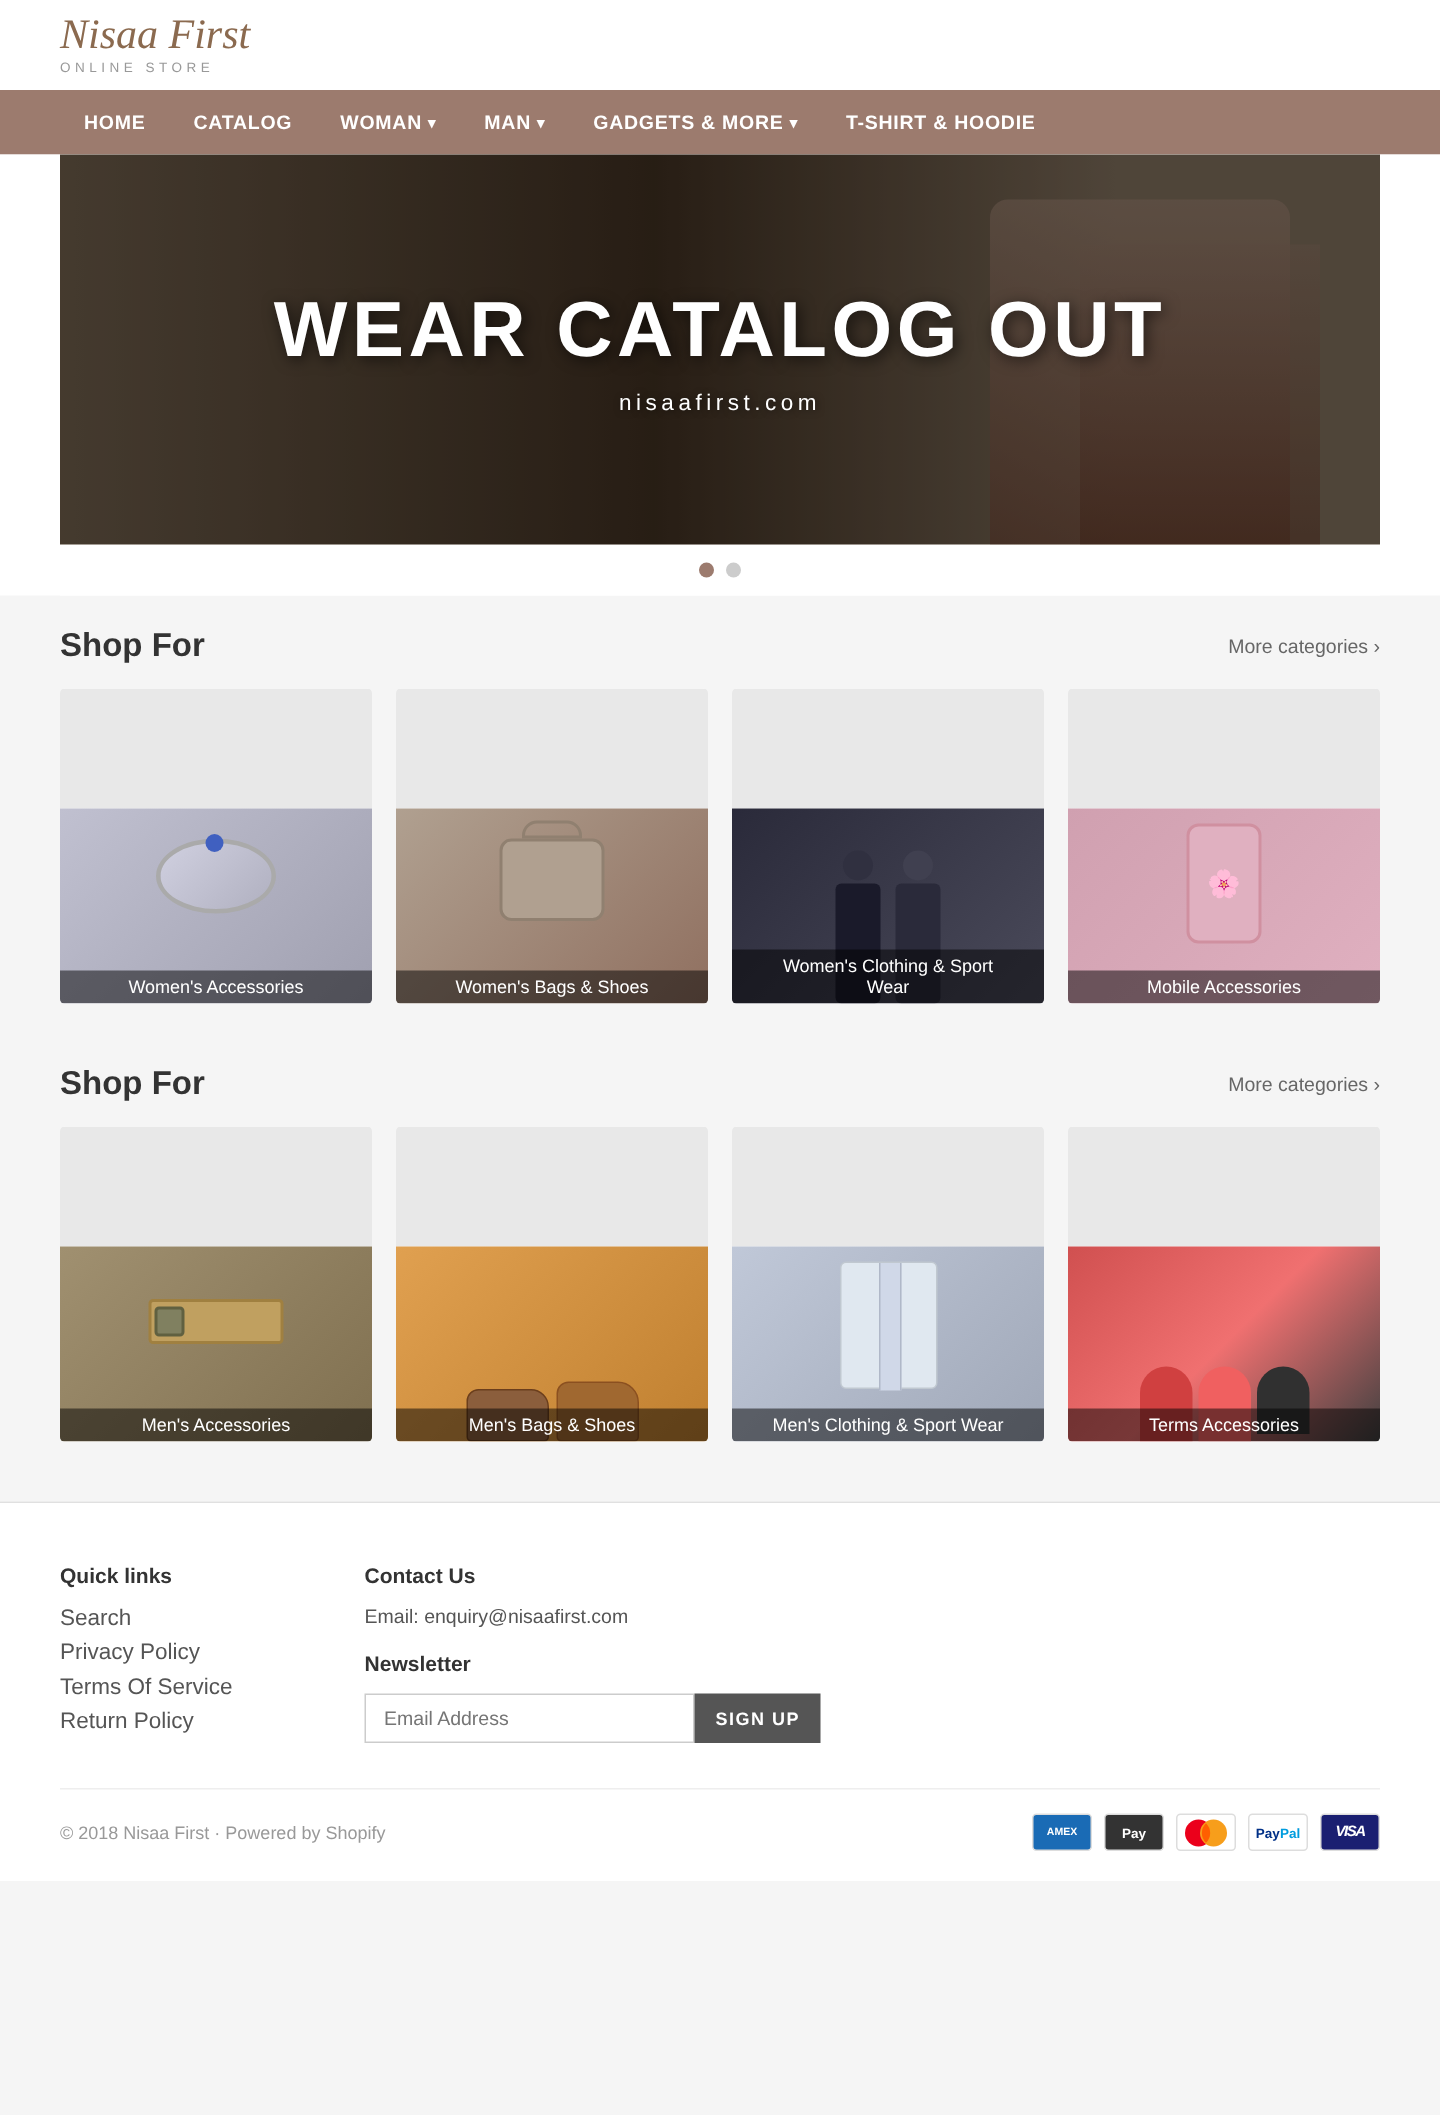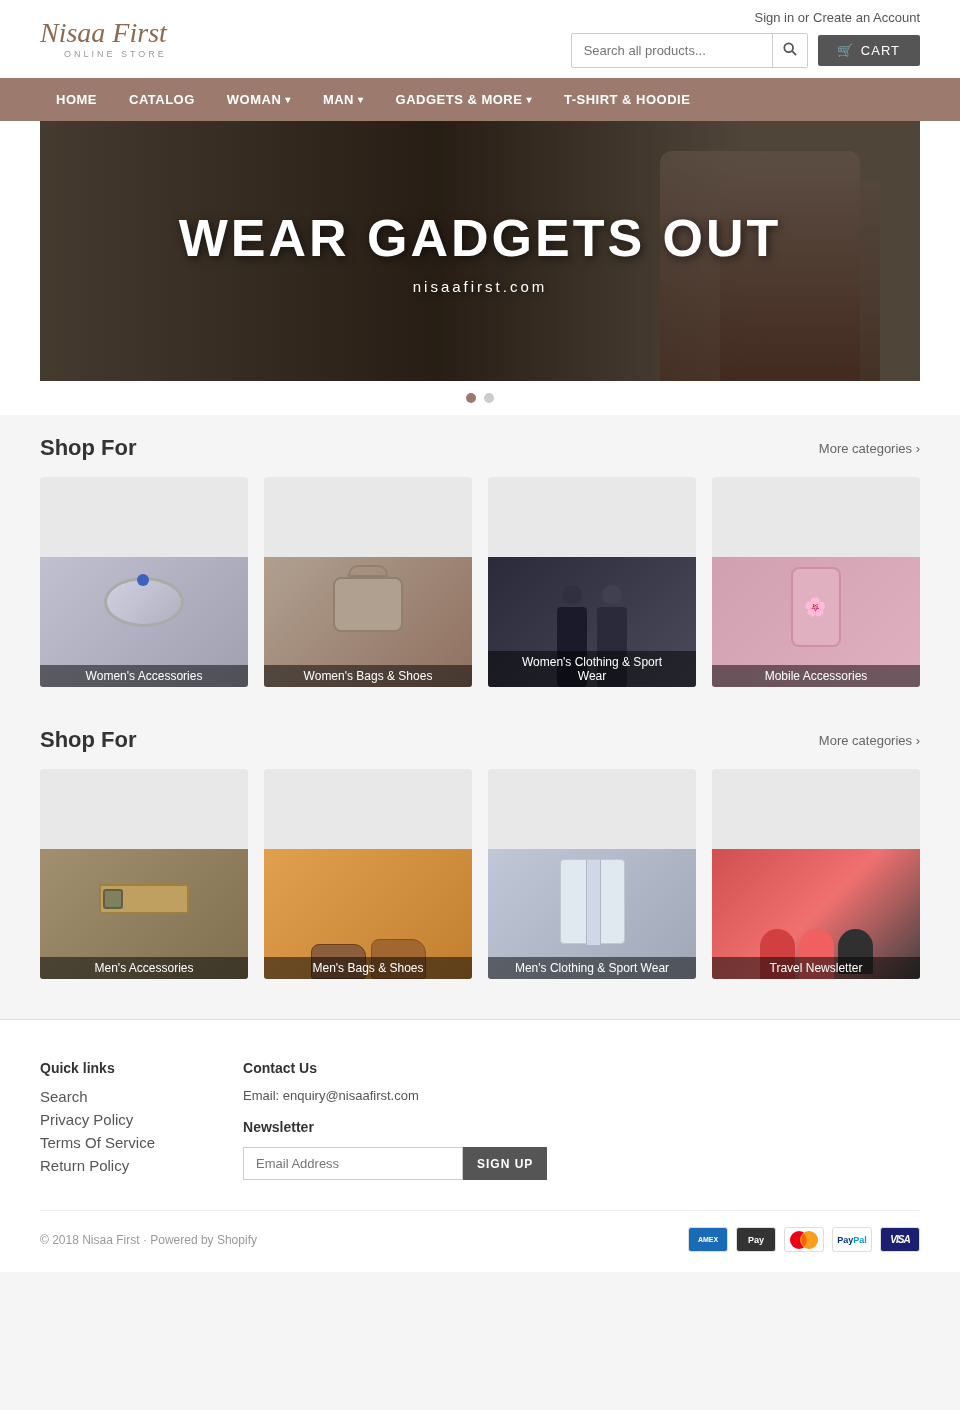--- a/index.html
+++ b/index.html
@@ -2,21 +2,21 @@
 <html><head>
   <meta charset="utf-8">
   <style>
     * { margin: 0; padding: 0; box-sizing: border-box; }
     body { font-family: Arial, sans-serif; background: #f5f5f5; color: #333; width: 960px; }
 
     
     .header-top { background: #fff; padding: 10px 40px; display: flex; align-items: center; justify-content: space-between; }
     .logo-area { display: flex; align-items: center; }
     .logo-text { font-family: 'Georgia', serif; font-size: 28px; color: #8b6a4f; font-style: italic; line-height: 1; text-align: right; }
-    .logo-sub { font-size: 9px; letter-spacing: 3px; color: #999; text-align: right; margin-top: 2px; }
+    .logo-sub { font-size: 9px; letter-spacing: 3px; color: #999; text-align: left; margin-top: 2px; }
     .header-right { display: flex; flex-direction: column; align-items: flex-end; gap: 8px; }
     .header-auth { font-size: 13px; color: #555; }
     .header-auth a { color: #555; text-decoration: none; }
     .header-actions { display: flex; align-items: center; gap: 10px; }
     .search-form { display: flex; align-items: center; border: 1px solid #ccc; border-radius: 2px; overflow: hidden; }
     .search-input { border: none; outline: none; padding: 8px 12px; font-size: 13px; width: 200px; }
     .search-btn { background: #fff; border: none; border-left: 1px solid #ccc; padding: 8px 10px; cursor: pointer; }
     .search-icon-svg { width: 14px; height: 14px; }
     .cart-btn { background: #555; color: #fff; border: none; padding: 8px 20px; font-size: 13px; letter-spacing: 1px; cursor: pointer; display: flex; align-items: center; gap: 6px; border-radius: 2px; }
 
@@ -73,63 +73,41 @@
 </head>
 <body>
 
 <div class="header-top">
   <div class="logo-area">
     <div>
       <div class="logo-text">Nisaa First</div>
       <div class="logo-sub">ONLINE STORE</div>
     </div>
   </div>
-  <div class="header-right">
-    <div class="header-auth">
-      <a>Sign in</a>
-      <span>or</span>
-      <a>Create an Account</a>
-    </div>
-    <div class="header-actions">
-      <form class="search-form">
-        <input class="search-input" type="text" placeholder="Search all products..." style="">
-        <button class="search-btn" type="submit">
-          <svg class="search-icon-svg" viewBox="0 0 16 16" fill="none" stroke="#555" stroke-width="2">
-            <circle cx="6.5" cy="6.5" r="5"></circle>
-            <line x1="10.5" y1="10.5" x2="15" y2="15"></line>
-          </svg>
-        </button>
-      </form>
-      <button class="cart-btn">
-        <span>🛒</span>
-        <span>CART</span>
-      </button>
-    </div>
-  </div>
 </div>
 
 <nav class="nav-bar">
   <a class="nav-item">HOME</a>
   <a class="nav-item">CATALOG</a>
   <a class="nav-item">WOMAN <span class="nav-dropdown-arrow">▾</span></a>
   <a class="nav-item">MAN <span class="nav-dropdown-arrow">▾</span></a>
   <a class="nav-item">GADGETS &amp; MORE <span class="nav-dropdown-arrow">▾</span></a>
   <a class="nav-item">T-SHIRT &amp; HOODIE</a>
 </nav>
 
 <div class="hero-section" style="background:#fff; padding: 0 40px;">
   <div style="position:relative; width:100%; height:260px; overflow:hidden; background: linear-gradient(to right, #6a5a48 0%, #3d2e20 45%, #7a6a58 80%);">
 
     <div style="position:absolute; right:60px; bottom:0; width:200px; height:230px; background:linear-gradient(to bottom, #9a8070 0%, #6a4030 100%); border-radius:12px 12px 0 0; opacity:0.6;"></div>
     <div style="position:absolute; right:40px; bottom:0; width:160px; height:200px; background:linear-gradient(to bottom, #8a7060 0%, #5a3020 100%); opacity:0.5;"></div>
 
     <div style="position:absolute;inset:0;background:rgba(0,0,0,0.35);"></div>
 
     <div style="position:relative;z-index:1;display:flex;flex-direction:column;align-items:center;justify-content:center;height:100%;">
-      <div style="font-size:52px;font-weight:900;color:#fff;letter-spacing:3px;text-shadow:2px 2px 10px rgba(0,0,0,0.6);">WEAR GADGETS OUT</div>
+      <div style="font-size:52px;font-weight:900;color:#fff;letter-spacing:3px;text-shadow:2px 2px 10px rgba(0,0,0,0.6);">WEAR CATALOG OUT</div>
       <div style="font-size:15px;color:#fff;letter-spacing:3px;margin-top:10px;text-shadow:1px 1px 5px rgba(0,0,0,0.5);">nisaafirst.com</div>
     </div>
   </div>
 
   <div class="hero-dots">
     <div class="hero-dot"></div>
     <div class="hero-dot inactive"></div>
   </div>
 </div>
 
@@ -235,21 +213,21 @@
 
     <div class="shop-card">
       <div class="card-top"></div>
       <div class="card-img-placeholder travel-img">
 
         <div style="display:flex;gap:4px;justify-content:center;margin-top:15px;">
           <div style="width:35px;height:50px;background:#d04040;border-radius:18px 18px 0 0;"></div>
           <div style="width:35px;height:50px;background:#f06060;border-radius:18px 18px 0 0;"></div>
           <div style="width:35px;height:45px;background:#303030;border-radius:18px 18px 0 0;"></div>
         </div>
-        <div class="card-label">Travel Newsletter</div>
+        <div class="card-label">Terms Accessories</div>
       </div>
     </div>
 
   </div>
 </div>
 
 <div class="footer">
   <div class="footer-top">
 
     <div class="footer-col">

